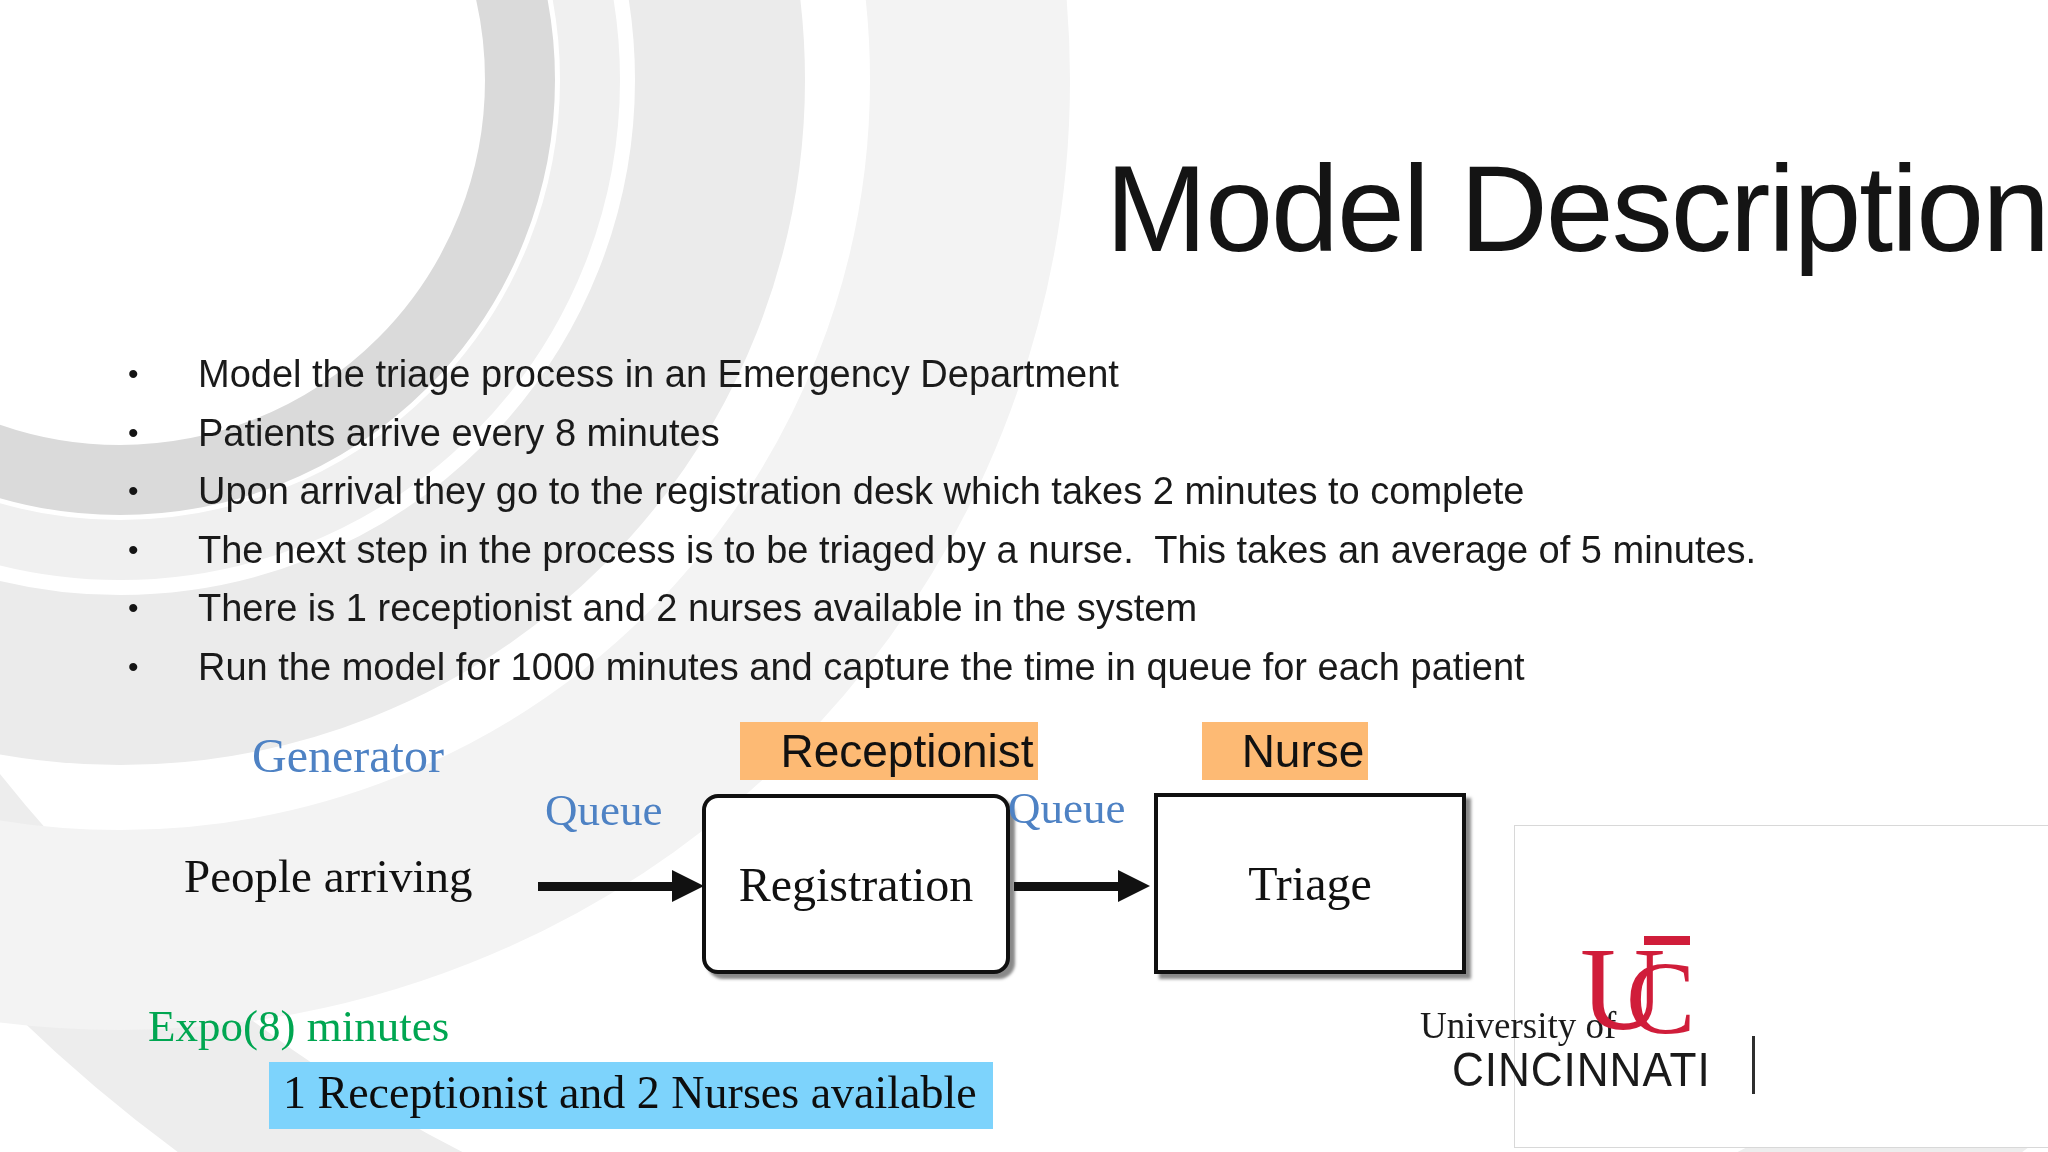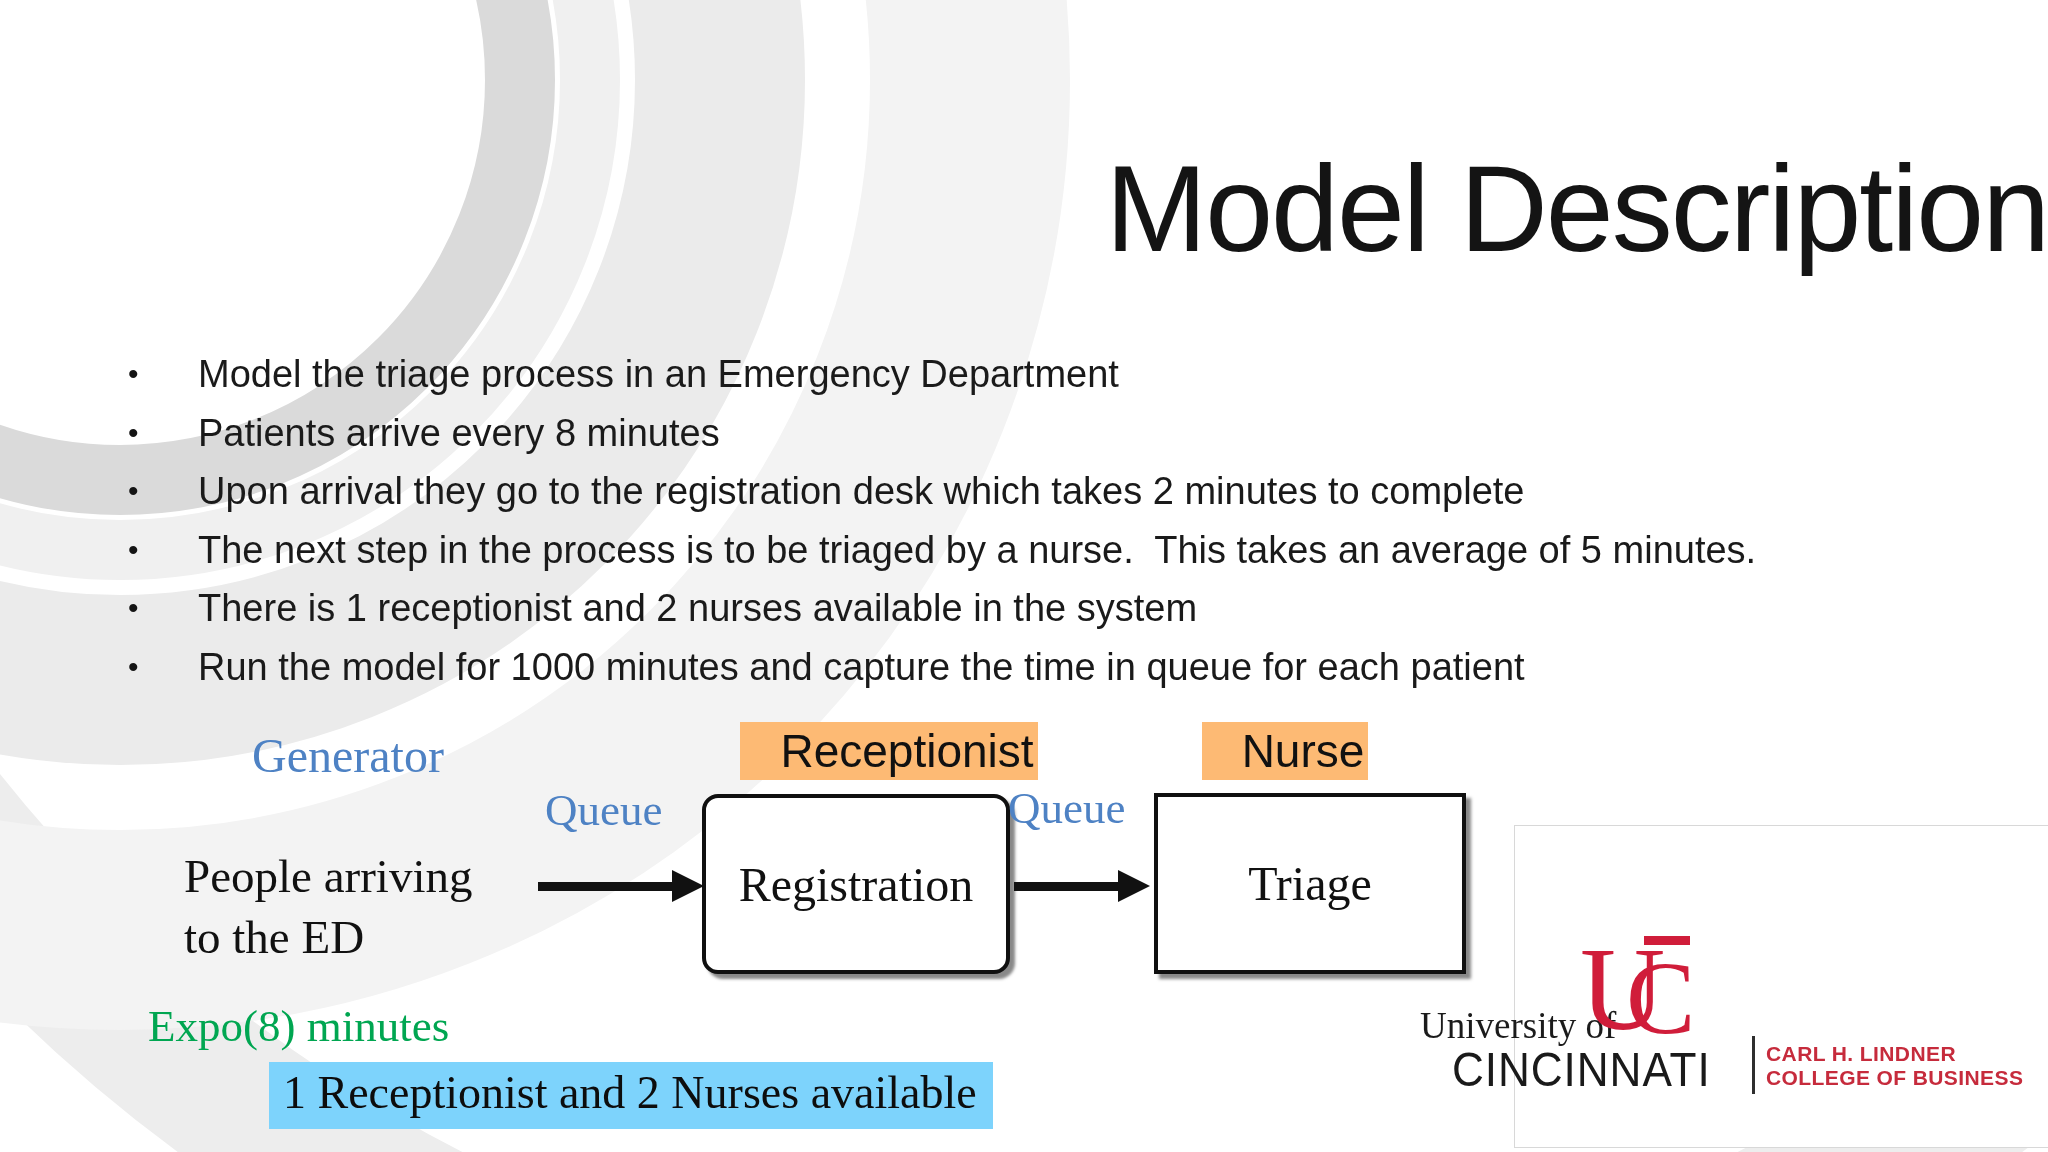--- a/index.html
+++ b/index.html
@@ -109,21 +109,20 @@
   <div class="gray-chip" style="left:740px;top:722px;width:262px;height:58px;font-size:46px;">Receptionist</div>
 
   <div class="gray-chip" style="left:1202px;top:722px;width:130px;height:58px;font-size:46px;">Nurse</div>
 
   <div class="blue-label" style="left:545px;top:784px;font-size:45px;">Queue</div>
 
   <div class="blue-label" style="left:1008px;top:782px;font-size:45px;">Queue</div>
 
   <div class="people-label">
     <div>People arriving</div>
-    <div>to the ED</div>
   </div>
 
   <div class="flow-box" style="left:702px;top:794px;width:308px;height:180px;border-radius:16px;">Registration</div>
 
   <div class="flow-box" style="left:1154px;top:793px;width:312px;height:181px;">Triage</div>
 
   <div class="arrow-shaft" style="left:538px;top:882px;width:136px;"></div>
   <div class="arrow-head" style="left:672px;top:870px;"></div>
 
   <div class="arrow-shaft" style="left:1014px;top:882px;width:106px;"></div>
@@ -140,18 +139,14 @@
   <svg class="uc-mark" width="132" height="110" viewBox="0 0 132 110">
     <rect x="62" y="4" width="46" height="9" fill="#d01d3a"></rect>
     <text x="-2" y="97" font-family="Liberation Serif, serif" font-size="118" fill="#d01d3a">U</text>
     <text x="44" y="101" font-family="Liberation Serif, serif" font-size="104" fill="#d01d3a">C</text>
   </svg>
 
   <div class="cincinnati">CINCINNATI</div>
 
   <div class="logo-divider"></div>
 
-  <div class="college">
-    <div>CARL H. LINDNER</div>
-    <div>COLLEGE OF BUSINESS</div>
-  </div>
 
 </div>
 
 </body></html>

